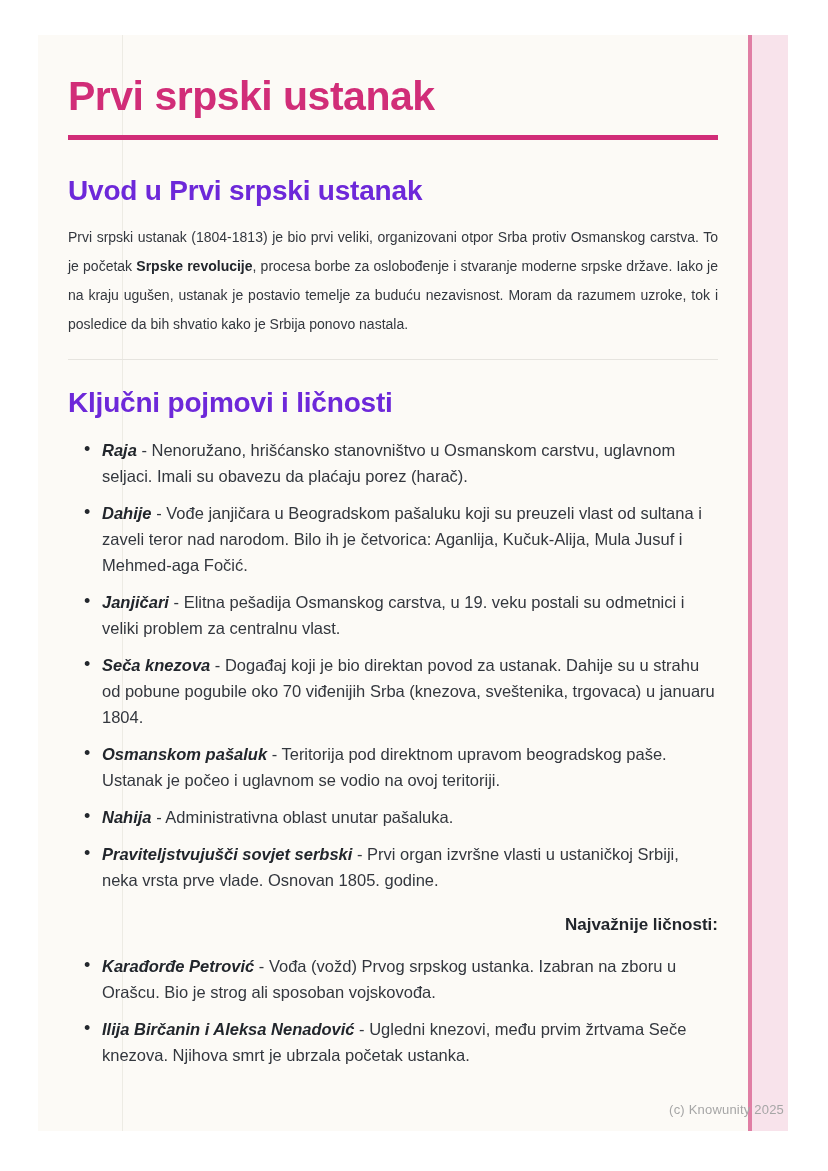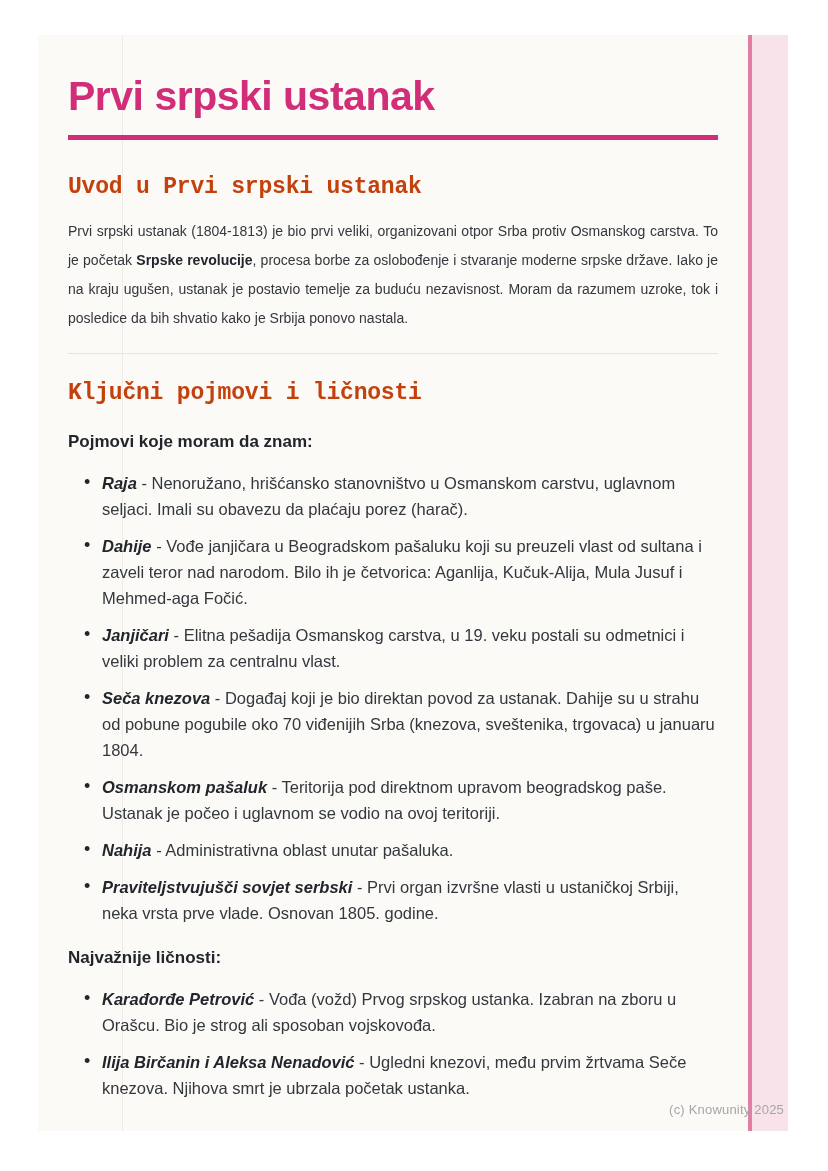--- a/index.html
+++ b/index.html
@@ -45,26 +45,25 @@
     letter-spacing: -0.5px;
     color: #d12d78;
   }
   .title-rule {
     height: 5px;
     background: #d12d78;
     margin-top: 15px;
   }
   h2.section-heading {
     margin: 33px 0 0 0;
-    font-size: 23px;
+    font-size: 28px;
     line-height: 1.25;
     font-weight: bold;
     letter-spacing: -0.2px;
-    color: #c2410c;
-    font-family: Liberation Mono, monospace;
+    color: #6d28d9;
   }
   h2.section-heading.second { margin-top: 25px; }
   p.intro-para {
     margin: 15px 0 0 0;
     font-size: 14px;
     line-height: 29px;
     text-align: justify;
     color: #33373e;
   }
   p.intro-para .bold-inline { font-weight: bold; color: #22262c; }
@@ -73,21 +72,21 @@
     background: #e6e4df;
     margin-top: 20px;
   }
   .group-label {
     margin-top: 23px;
     font-size: 17px;
     line-height: 22px;
     font-weight: bold;
     color: #22262c;
   }
-  .group-label.second { margin-top: 21px; }
+  .group-label.second { margin-top: 21px; text-align: right; }
   ul.term-list {
     margin: 17px 0 0 0;
     padding: 0;
     list-style: none;
   }
   ul.term-list li {
     position: relative;
     padding-left: 34px;
     font-size: 16.5px;
     line-height: 26px;
@@ -122,21 +121,20 @@
     <h1 class="page-title">Prvi srpski ustanak</h1>
     <div class="title-rule"></div>
 
     <h2 class="section-heading">Uvod u Prvi srpski ustanak</h2>
     <p class="intro-para"><span>Prvi srpski ustanak (1804-1813) je bio prvi veliki, organizovani otpor Srba protiv Osmanskog carstva. To je početak </span><span class="bold-inline">Srpske revolucije</span><span>, procesa borbe za oslobođenje i stvaranje moderne srpske države. Iako je na kraju ugušen, ustanak je postavio temelje za buduću nezavisnost. Moram da razumem uzroke, tok i posledice da bih shvatio kako je Srbija ponovo nastala.</span></p>
 
     <div class="section-divider"></div>
 
     <h2 class="section-heading second">Ključni pojmovi i ličnosti</h2>
 
-    <div class="group-label">Pojmovi koje moram da znam:</div>
 
     <ul class="term-list">
       <li>
         <span class="bullet">•</span>
         <span class="term">Raja</span>
         <span>- Nenoružano, hrišćansko stanovništvo u Osmanskom carstvu, uglavnom seljaci. Imali su obavezu da plaćaju porez (harač).</span>
       </li>
       <li>
         <span class="bullet">•</span>
         <span class="term">Dahije</span>

